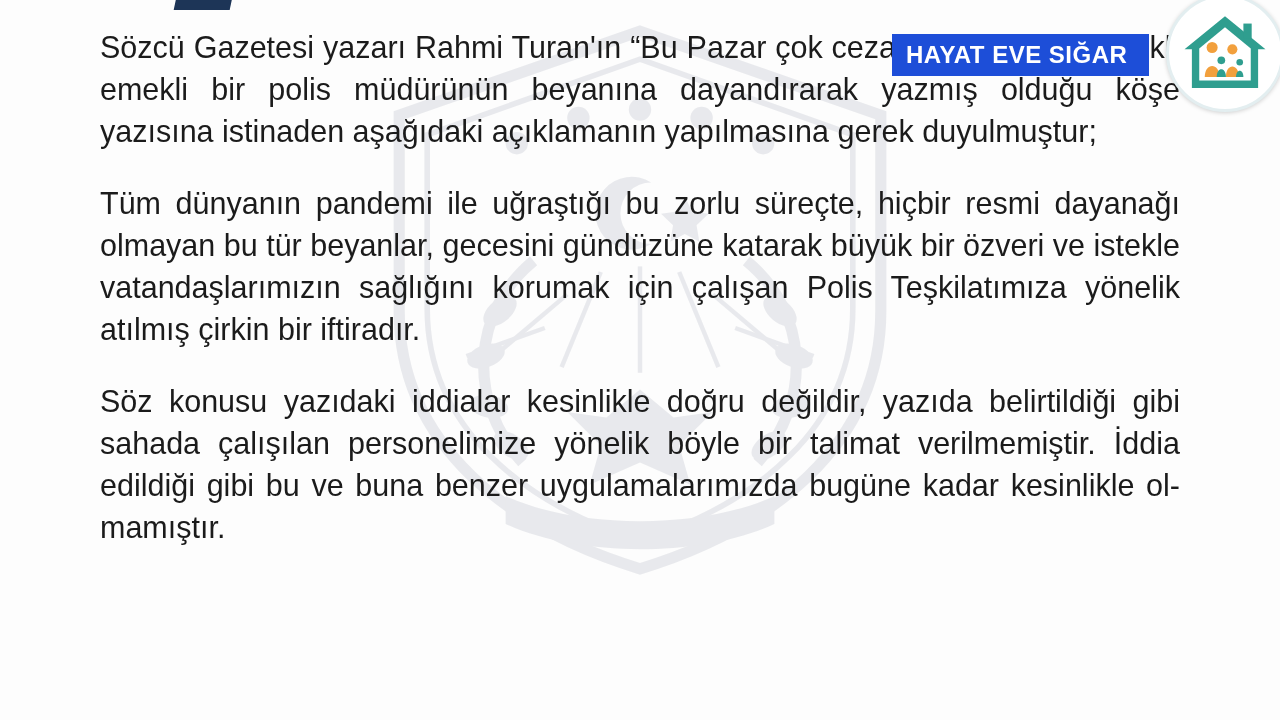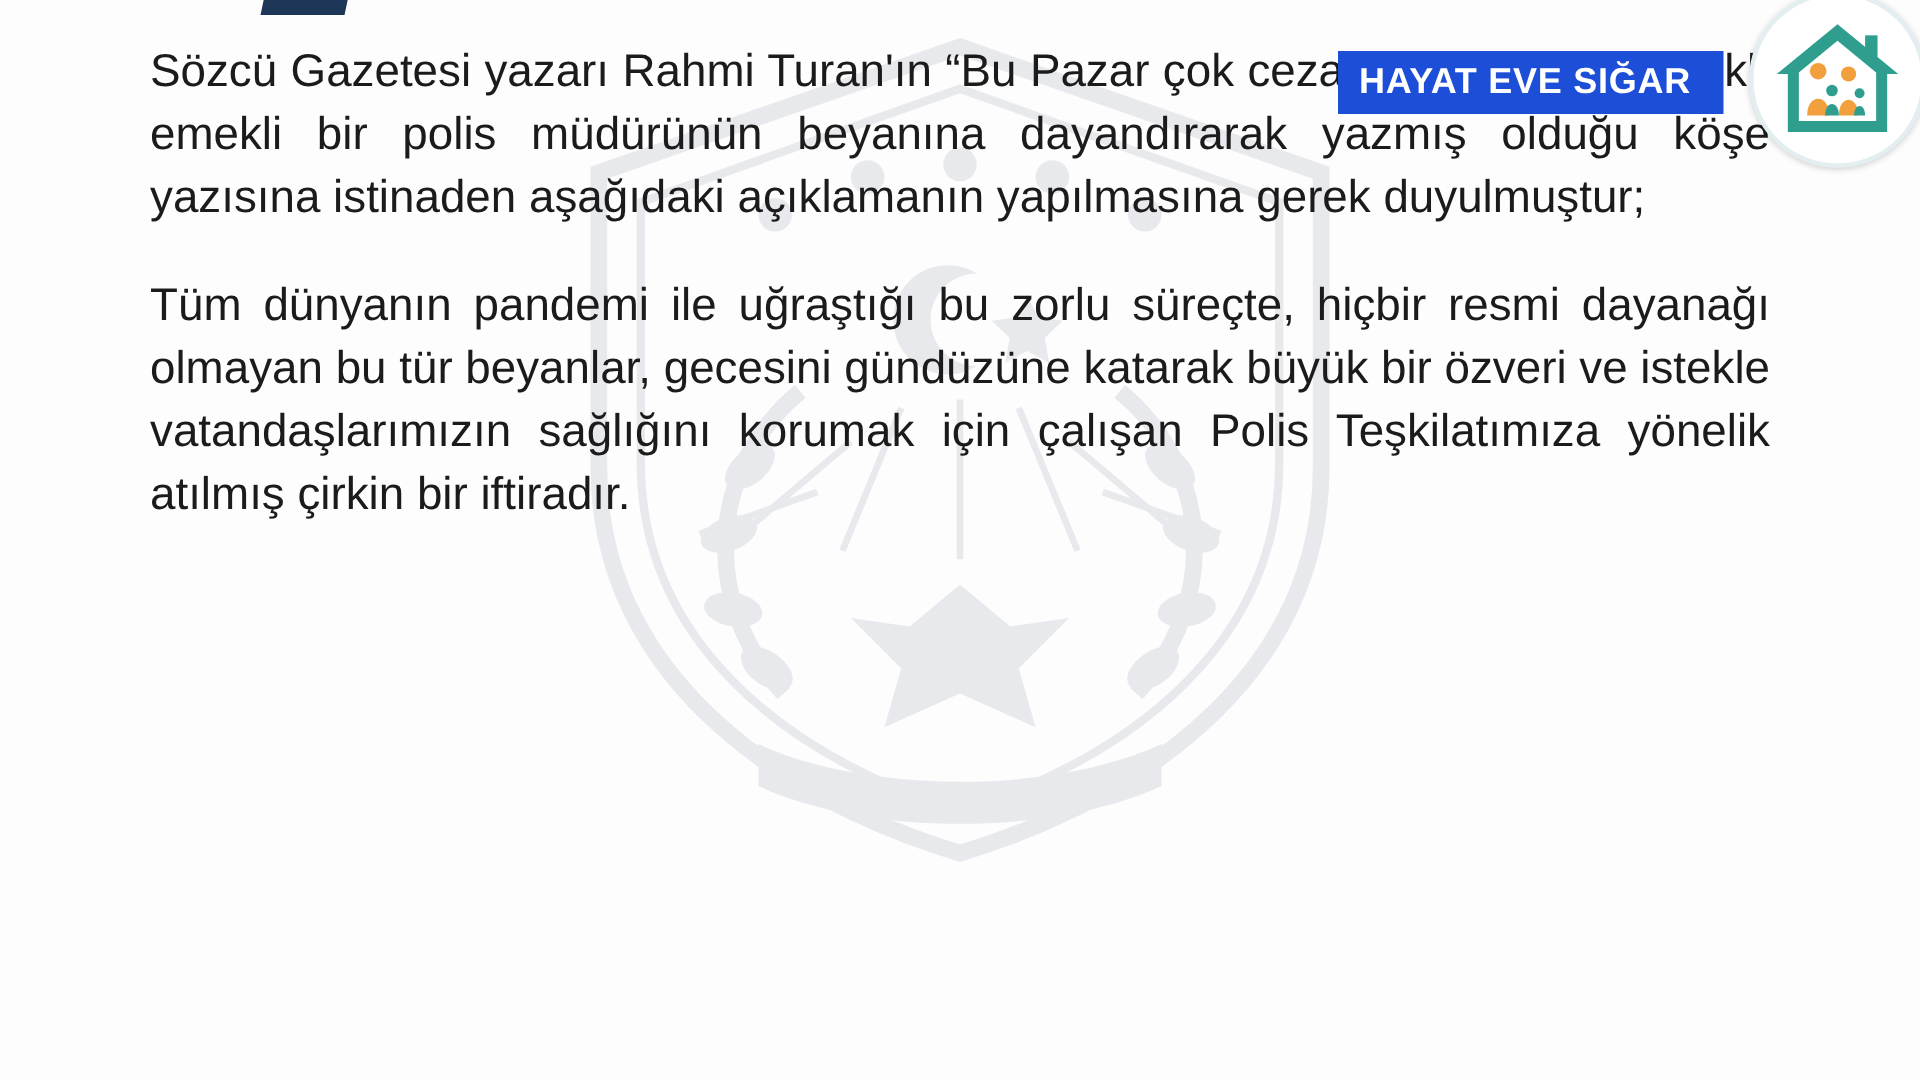--- a/index.html
+++ b/index.html
@@ -159,20 +159,21 @@
 
       <path d="M52 170 C78 182 122 182 148 170 L148 180 C122 192 78 192 52 180 Z" fill="#3b4566"></path>
     </svg>
   </div>
 
   <div class="corner-mark"></div>
 
   <div class="doc">
     <p>Sözcü Gazetesi yazarı Rahmi Turan'ın “Bu Pazar çok cezalar yazılacak” başlıklı emekli bir polis müdürünün beyanına dayandırarak yazmış olduğu köşe yazısına istinaden aşağıdaki açıklamanın yapılmasına gerek duyulmuştur;</p>
     <p>Tüm dünyanın pandemi ile uğraştığı bu zorlu süreçte, hiçbir resmi dayanağı olmayan bu tür beyanlar, gecesini gündüzüne katarak büyük bir özveri ve  istekle vatandaşlarımızın sağlığını korumak için çalışan Polis Teşkilatımıza    yönelik atılmış çirkin bir iftiradır.</p>
+    <p>Söz konusu yazıdaki iddialar kesinlikle doğru değildir, yazıda belirtildiği gibi sahada çalışılan personelimize yönelik böyle bir talimat verilmemiştir. İddia edildiği gibi bu ve buna benzer uygulamalarımızda bugüne kadar kesinlikle ol-mamıştır.</p>
   </div>
 
   <div class="hes-banner">HAYAT EVE SIĞAR</div>
 
   <div class="hes-logo">
     <svg viewBox="0 0 100 100" xmlns="http://www.w3.org/2000/svg">
 
       <path d="M50 10 L94 46 L86 46 L86 88 L14 88 L14 46 L6 46 Z" fill="#2f9e8f"></path>
       <path d="M50 22 L78 45 L78 80 L22 80 L22 45 Z" fill="#ffffff"></path>
 

